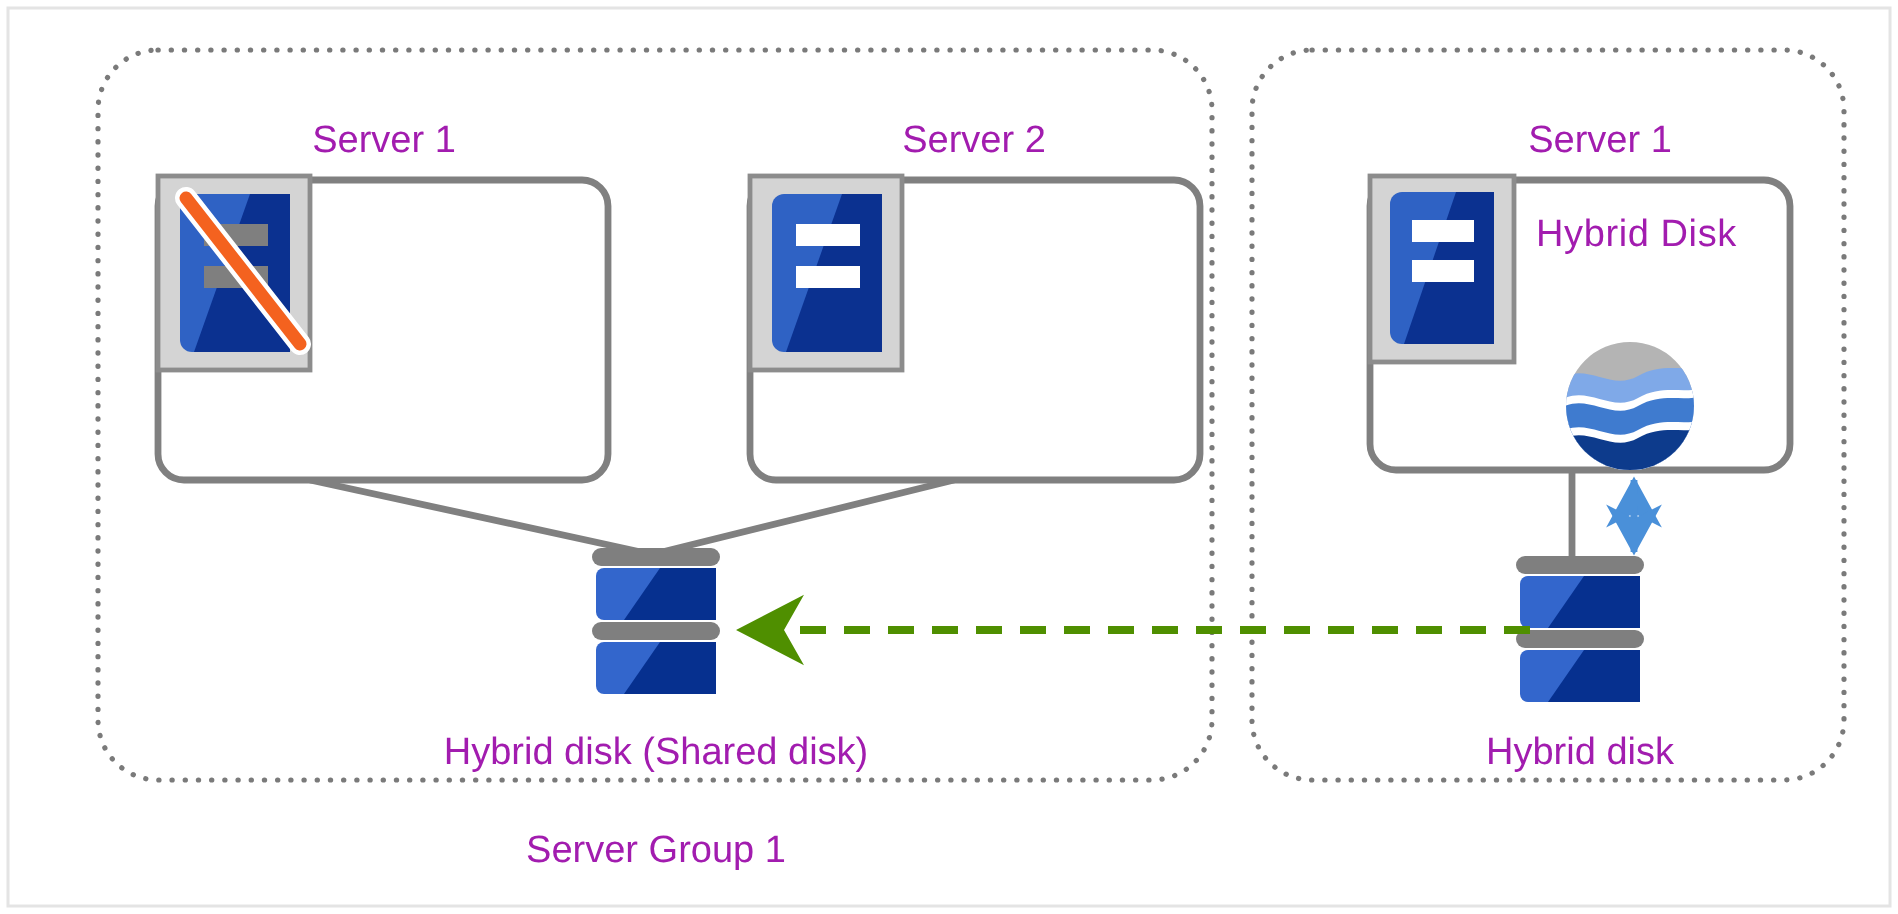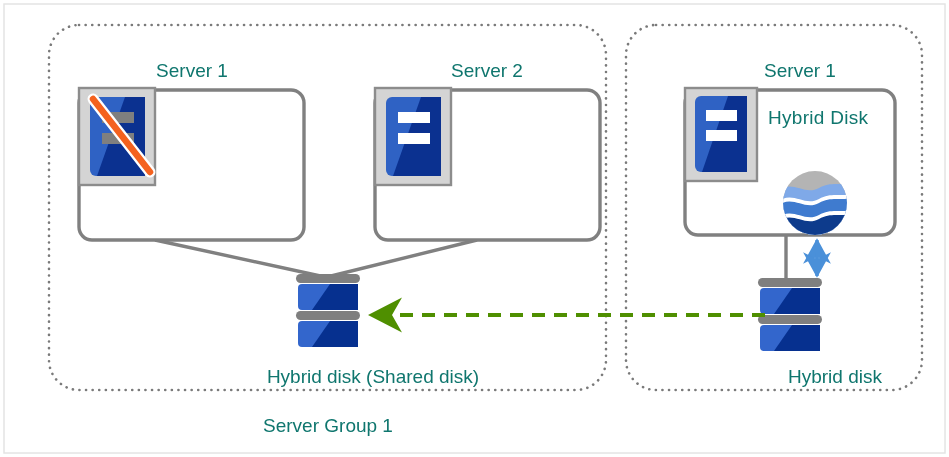--- a/index.html
+++ b/index.html
@@ -20,27 +20,27 @@
   }
   #canvas > svg {
     position: absolute;
     top: 0;
     left: 0;
     width: 949px;
     height: 457px;
   }
   .lbl {
     position: absolute;
-    color: #0f766e;
+    color: #a21caf;
     white-space: nowrap;
     line-height: 1.18;
   }
   .lbl-server-title { font-size: 19px; text-align: center; }
   .lbl-group       { font-size: 19px; text-align: center; }
-  .lbl-disk        { font-size: 19px; text-align: center; margin-left: 45px; }
+  .lbl-disk        { font-size: 19px; text-align: center; }
   .lbl-mirror      { font-size: 18px; text-align: center; }
   .lbl-resource    { font-size: 19px; text-align: left; letter-spacing: 0.3px; }
   .centered { transform: translateX(-50%); }
 </style>
 </head>
 <body>
 
 <div id="canvas">
 
   <svg viewBox="0 0 949 457" xmlns="http://www.w3.org/2000/svg">

